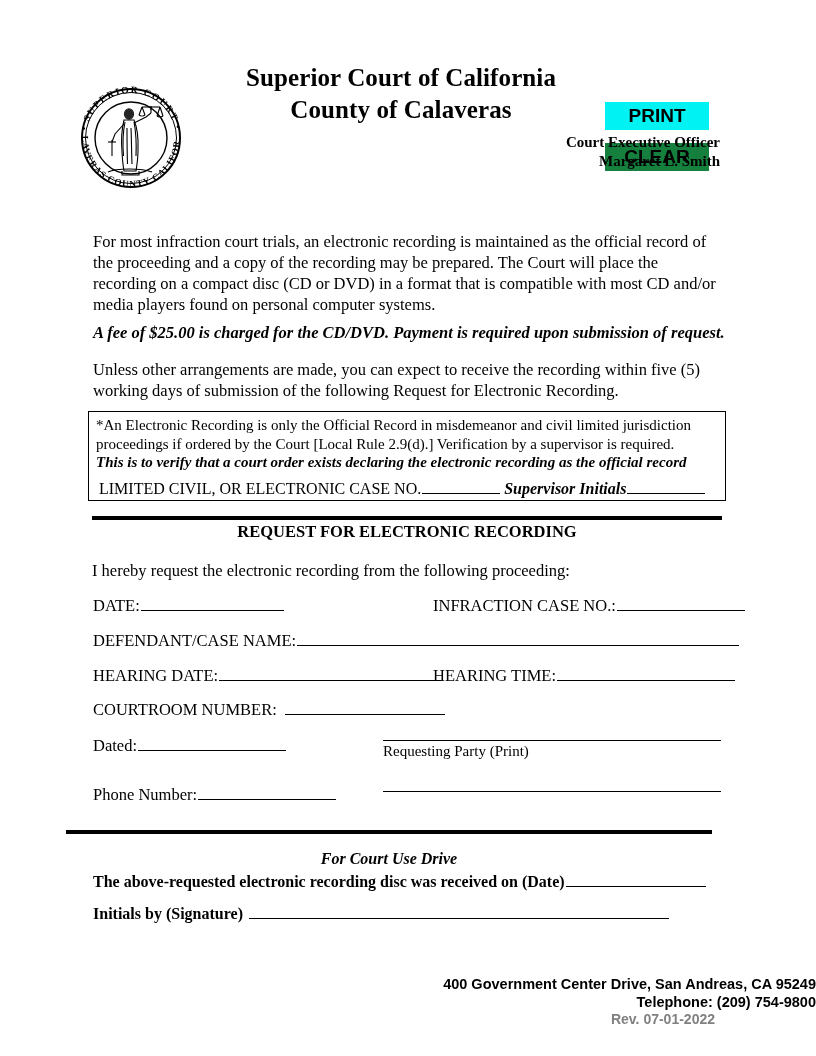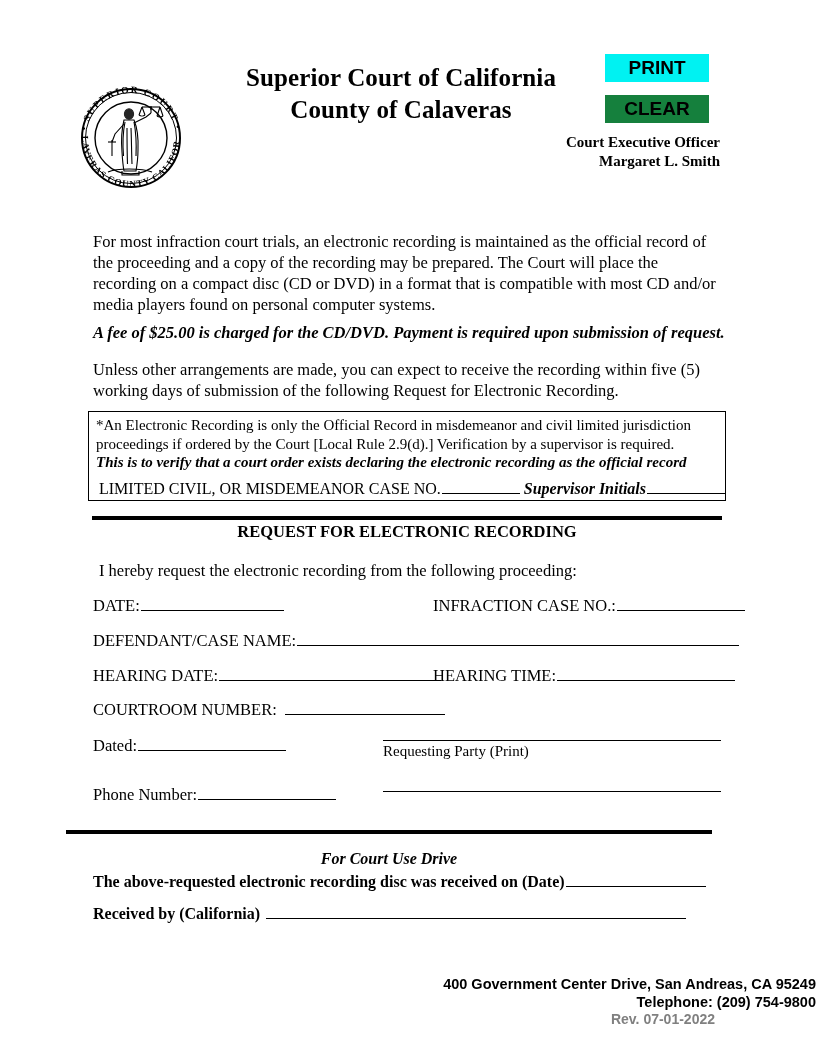--- a/index.html
+++ b/index.html
@@ -70,21 +70,21 @@
     text-align: center;
     font-family: "Liberation Sans", sans-serif;
     font-weight: bold;
     font-size: 19px;
     color: #000000;
     border: 0;
     padding: 0;
     margin: 0;
     cursor: pointer;
   }
-  .btn-print { background: #00f2f2; margin-bottom: 13px; }
+  .btn-print { background: #00f2f2; margin-bottom: 13px; margin-top: 48px; }
   .btn-clear { background: #15803d; }
 
   .officer {
     position: absolute;
     left: 430px;
     top: 133px;
     width: 290px;
     text-align: right;
     font-family: "Liberation Serif", serif;
     font-weight: bold;
@@ -174,21 +174,21 @@
     top: 522px;
     width: 630px;
     text-align: center;
     font-family: "Liberation Serif", serif;
     font-weight: bold;
     font-size: 16.5px;
   }
 
   .hereby {
     position: absolute;
-    left: 99px;
+    left: 92px;
     top: 561px;
     font-size: 16.5px;
   }
 
   
   .field {
     position: absolute;
     font-size: 16.5px;
     white-space: nowrap;
     line-height: 20px;
@@ -346,21 +346,21 @@
     <p class="para p-unless">Unless other arrangements are made, you can expect to receive the recording within five (5) working days of submission of the following Request for Electronic Recording.</p>
   </div>
 
   <div class="note-box">
     <div class="note-lines">
       <div>*An Electronic Recording is only the Official Record in misdemeanor and civil limited jurisdiction</div>
       <div>proceedings if ordered by the Court [Local Rule 2.9(d).]  Verification by a supervisor is required.</div>
       <div class="note-em">This is to verify that a court order exists declaring the electronic recording as the official record</div>
     </div>
     <div class="note-case-row">
-      <span>LIMITED CIVIL, OR MISDEMEANOR CASE NO.</span><span class="blank" style="width:78px"></span>
+      <span>LIMITED CIVIL, OR ELECTRONIC CASE NO.</span><span class="blank" style="width:78px"></span>
       <span class="ital">Supervisor Initials</span><span class="blank" style="width:78px"></span>
     </div>
   </div>
 
   <div class="rule-thick rule-top"></div>
 
   <div class="section-title">REQUEST FOR ELECTRONIC RECORDING</div>
 
   <div class="hereby">I hereby request the electronic recording from the following proceeding:</div>
 
@@ -407,21 +407,21 @@
 
   <div class="rule-thick rule-bottom"></div>
 
   <div class="courtuse-title">For Court Use Drive</div>
 
   <div class="courtuse-line cu-received-on">
     <span>The above-requested electronic recording disc was received on (Date)</span><span class="blank" style="width:140px"></span>
   </div>
 
   <div class="courtuse-line cu-received-by">
-    <span>Received by (California)</span><span class="blank" style="width:420px; margin-left:6px"></span>
+    <span>Initials by (Signature)</span><span class="blank" style="width:420px; margin-left:6px"></span>
   </div>
 
   <div class="footer-address">
     <div>400 Government Center Drive, San Andreas, CA 95249</div>
     <div>Telephone:  (209) 754-9800</div>
   </div>
 
   <div class="footer-rev">Rev. 07-01-2022</div>
 
 </div>

